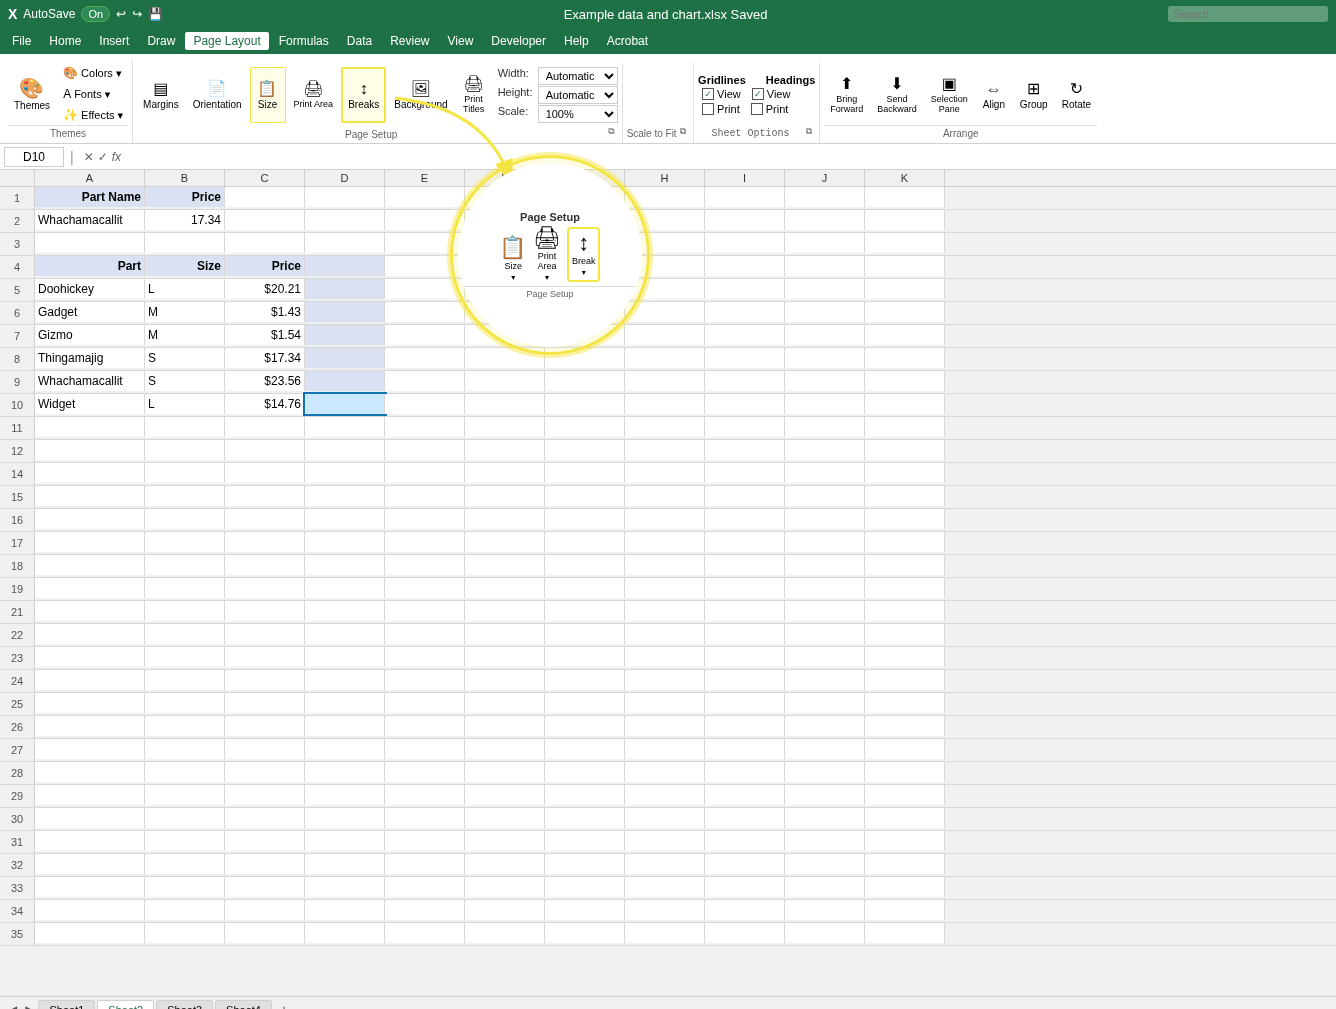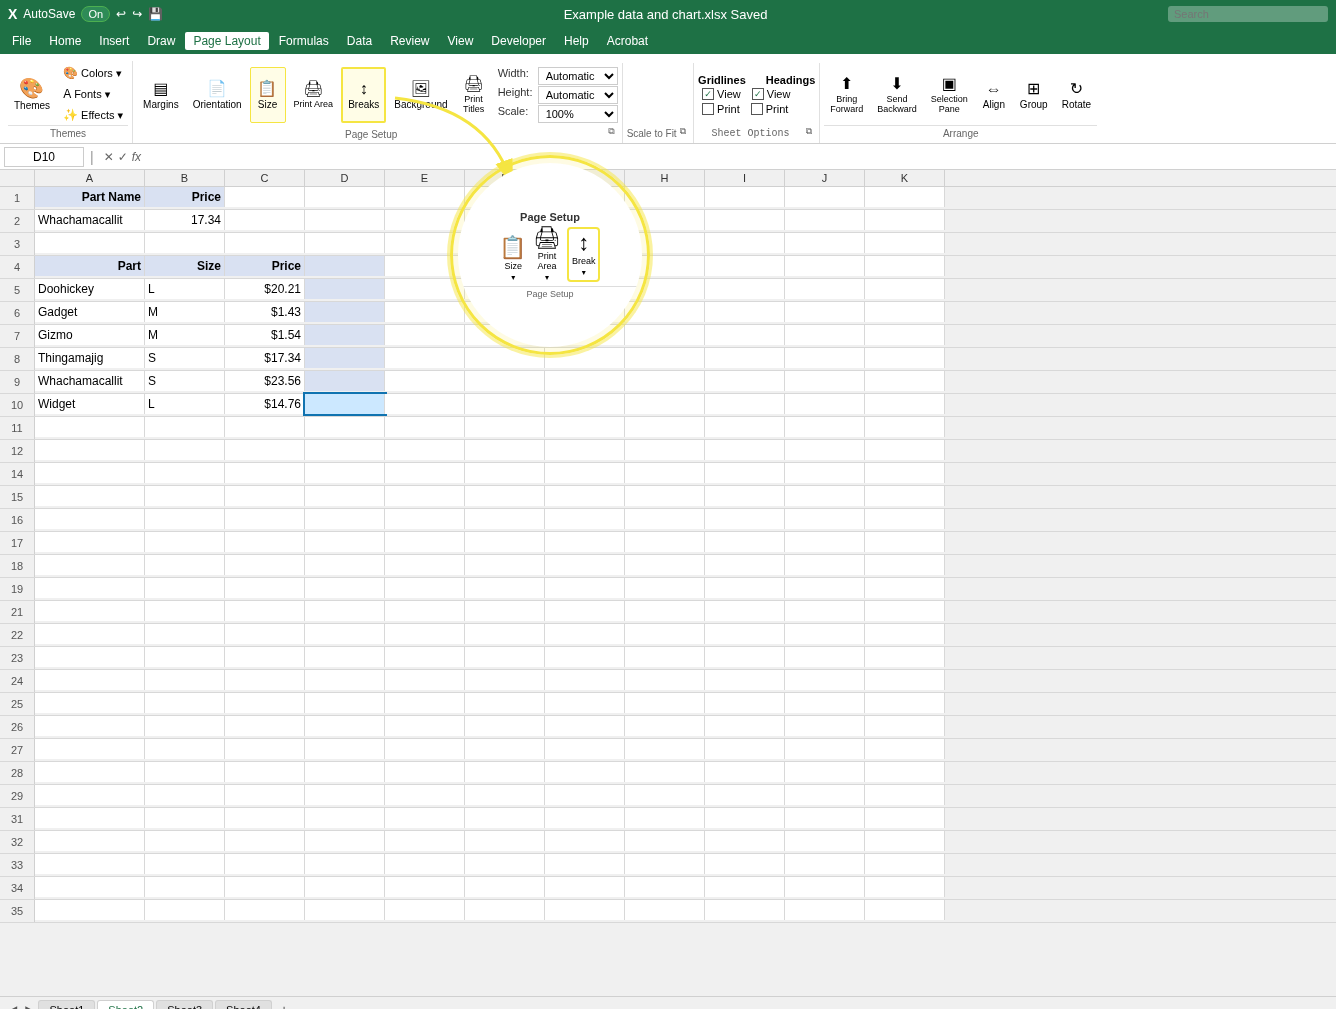--- a/index.html
+++ b/index.html
@@ -102,21 +102,21 @@
     .formula-bar {
       background: white;
       border-bottom: 1px solid #d0d0d0;
       height: 26px;
       display: flex;
       align-items: center;
       padding: 0 4px;
       gap: 4px;
     }
     .cell-ref {
-      width: 80px;
+      width: 60px;
       border: 1px solid #ccc;
       padding: 2px 4px;
       font-size: 12px;
       text-align: center;
     }
     .formula-divider { color: #999; font-size: 14px; padding: 0 2px; }
     .formula-icons { display: flex; gap: 4px; color: #666; padding: 0 4px; }
     .formula-input { flex: 1; border: none; outline: none; font-size: 12px; padding: 2px; }
 
     
@@ -897,20 +897,34 @@
           <div class="cell col-e"></div>
           <div class="cell col-f"></div>
           <div class="cell col-g"></div>
           <div class="cell col-h"></div>
           <div class="cell col-i"></div>
           <div class="cell col-j"></div>
           <div class="cell col-k"></div>
         </div>
         <div class="grid-row">
           <div class="row-num">29</div>
+          <div class="cell col-a"></div>
+          <div class="cell col-b"></div>
+          <div class="cell col-c"></div>
+          <div class="cell col-d"></div>
+          <div class="cell col-e"></div>
+          <div class="cell col-f"></div>
+          <div class="cell col-g"></div>
+          <div class="cell col-h"></div>
+          <div class="cell col-i"></div>
+          <div class="cell col-j"></div>
+          <div class="cell col-k"></div>
+        </div>
+        <div class="grid-row">
+          <div class="row-num">30</div>
           <div class="cell col-a"></div>
           <div class="cell col-b"></div>
           <div class="cell col-c"></div>
           <div class="cell col-d"></div>
           <div class="cell col-e"></div>
           <div class="cell col-f"></div>
           <div class="cell col-g"></div>
           <div class="cell col-h"></div>
           <div class="cell col-i"></div>
           <div class="cell col-j"></div>

